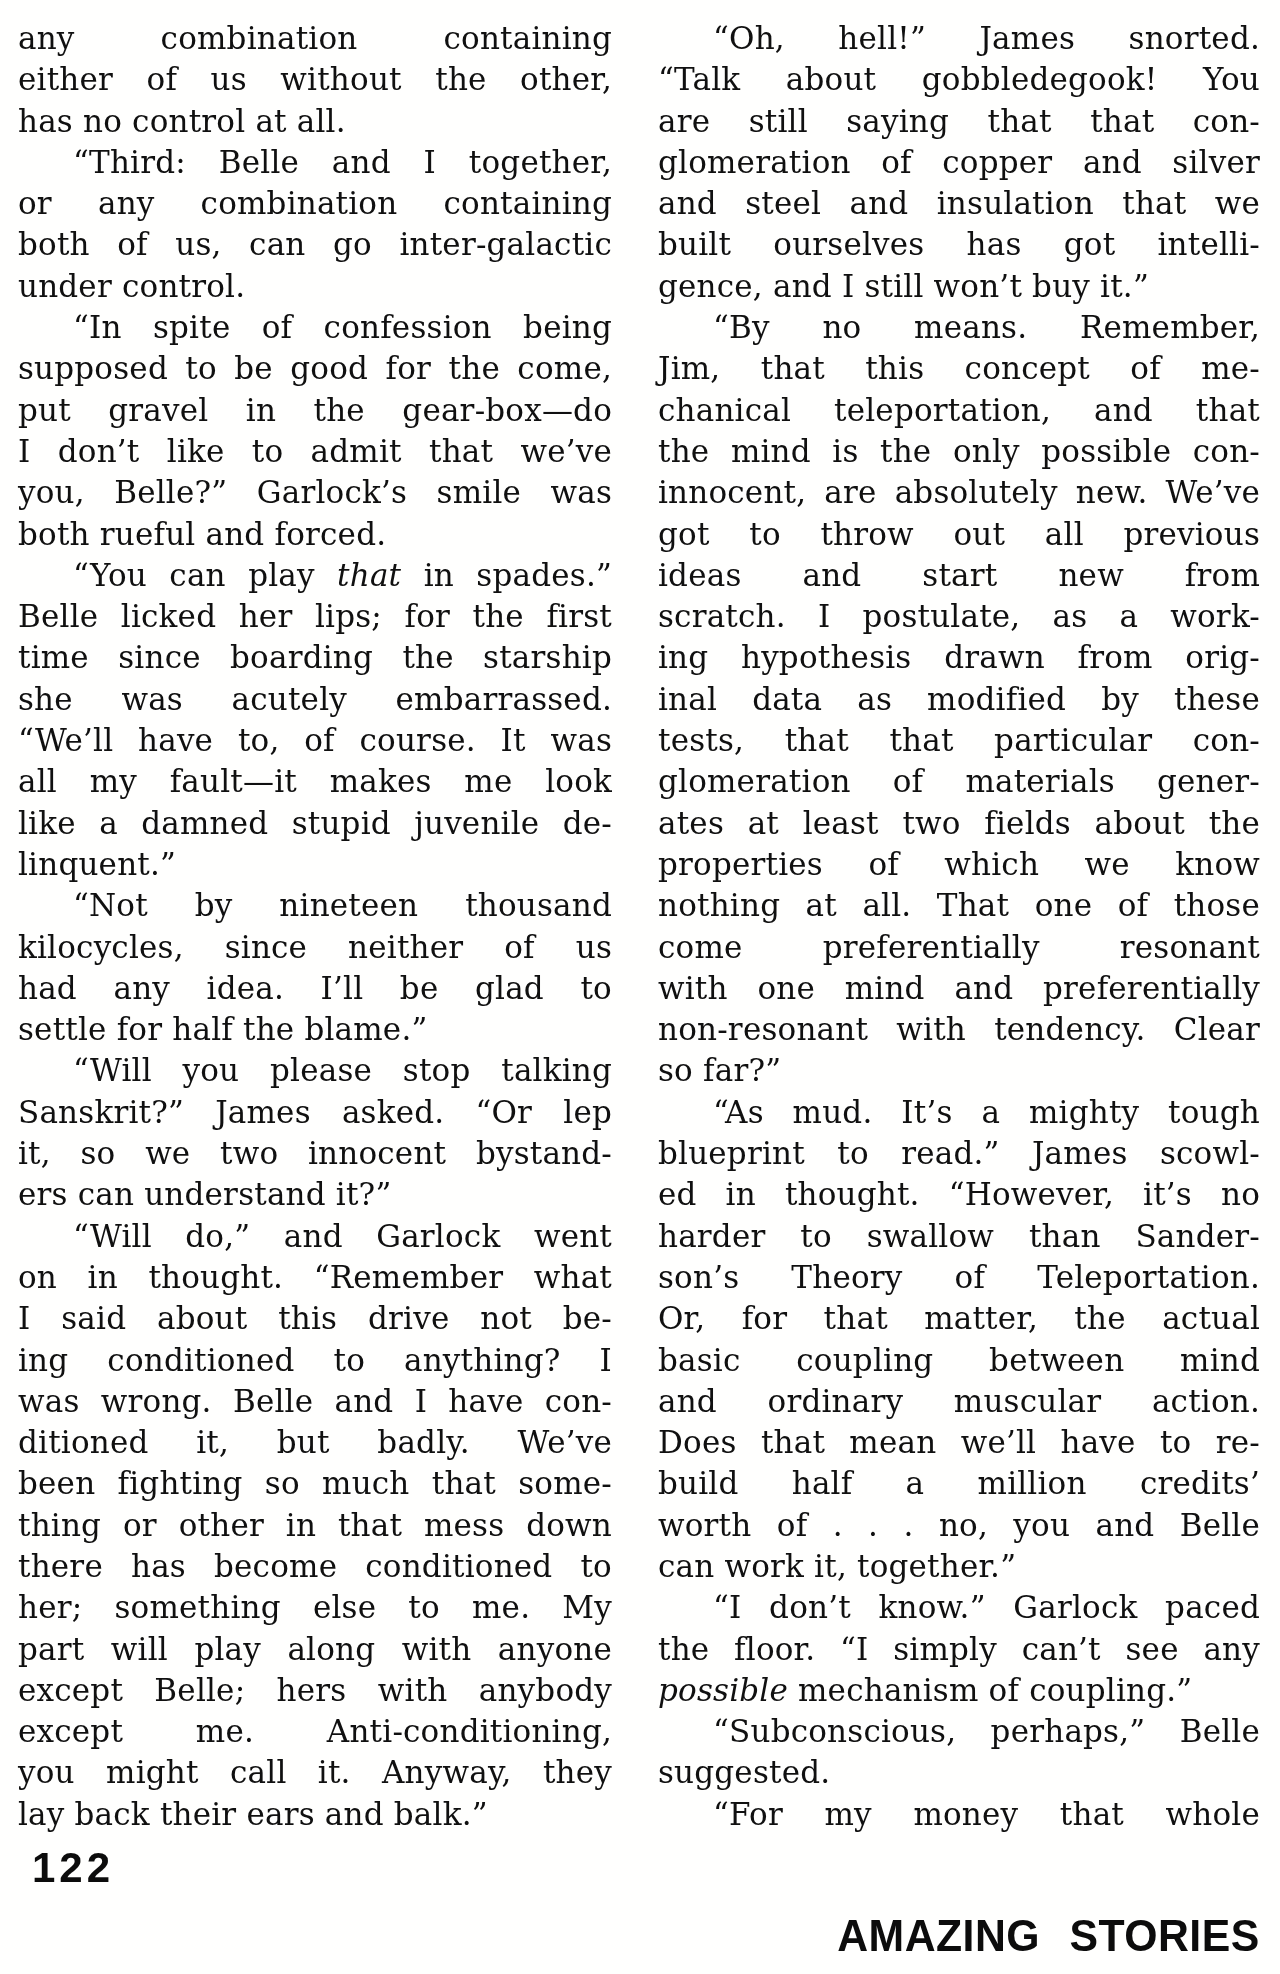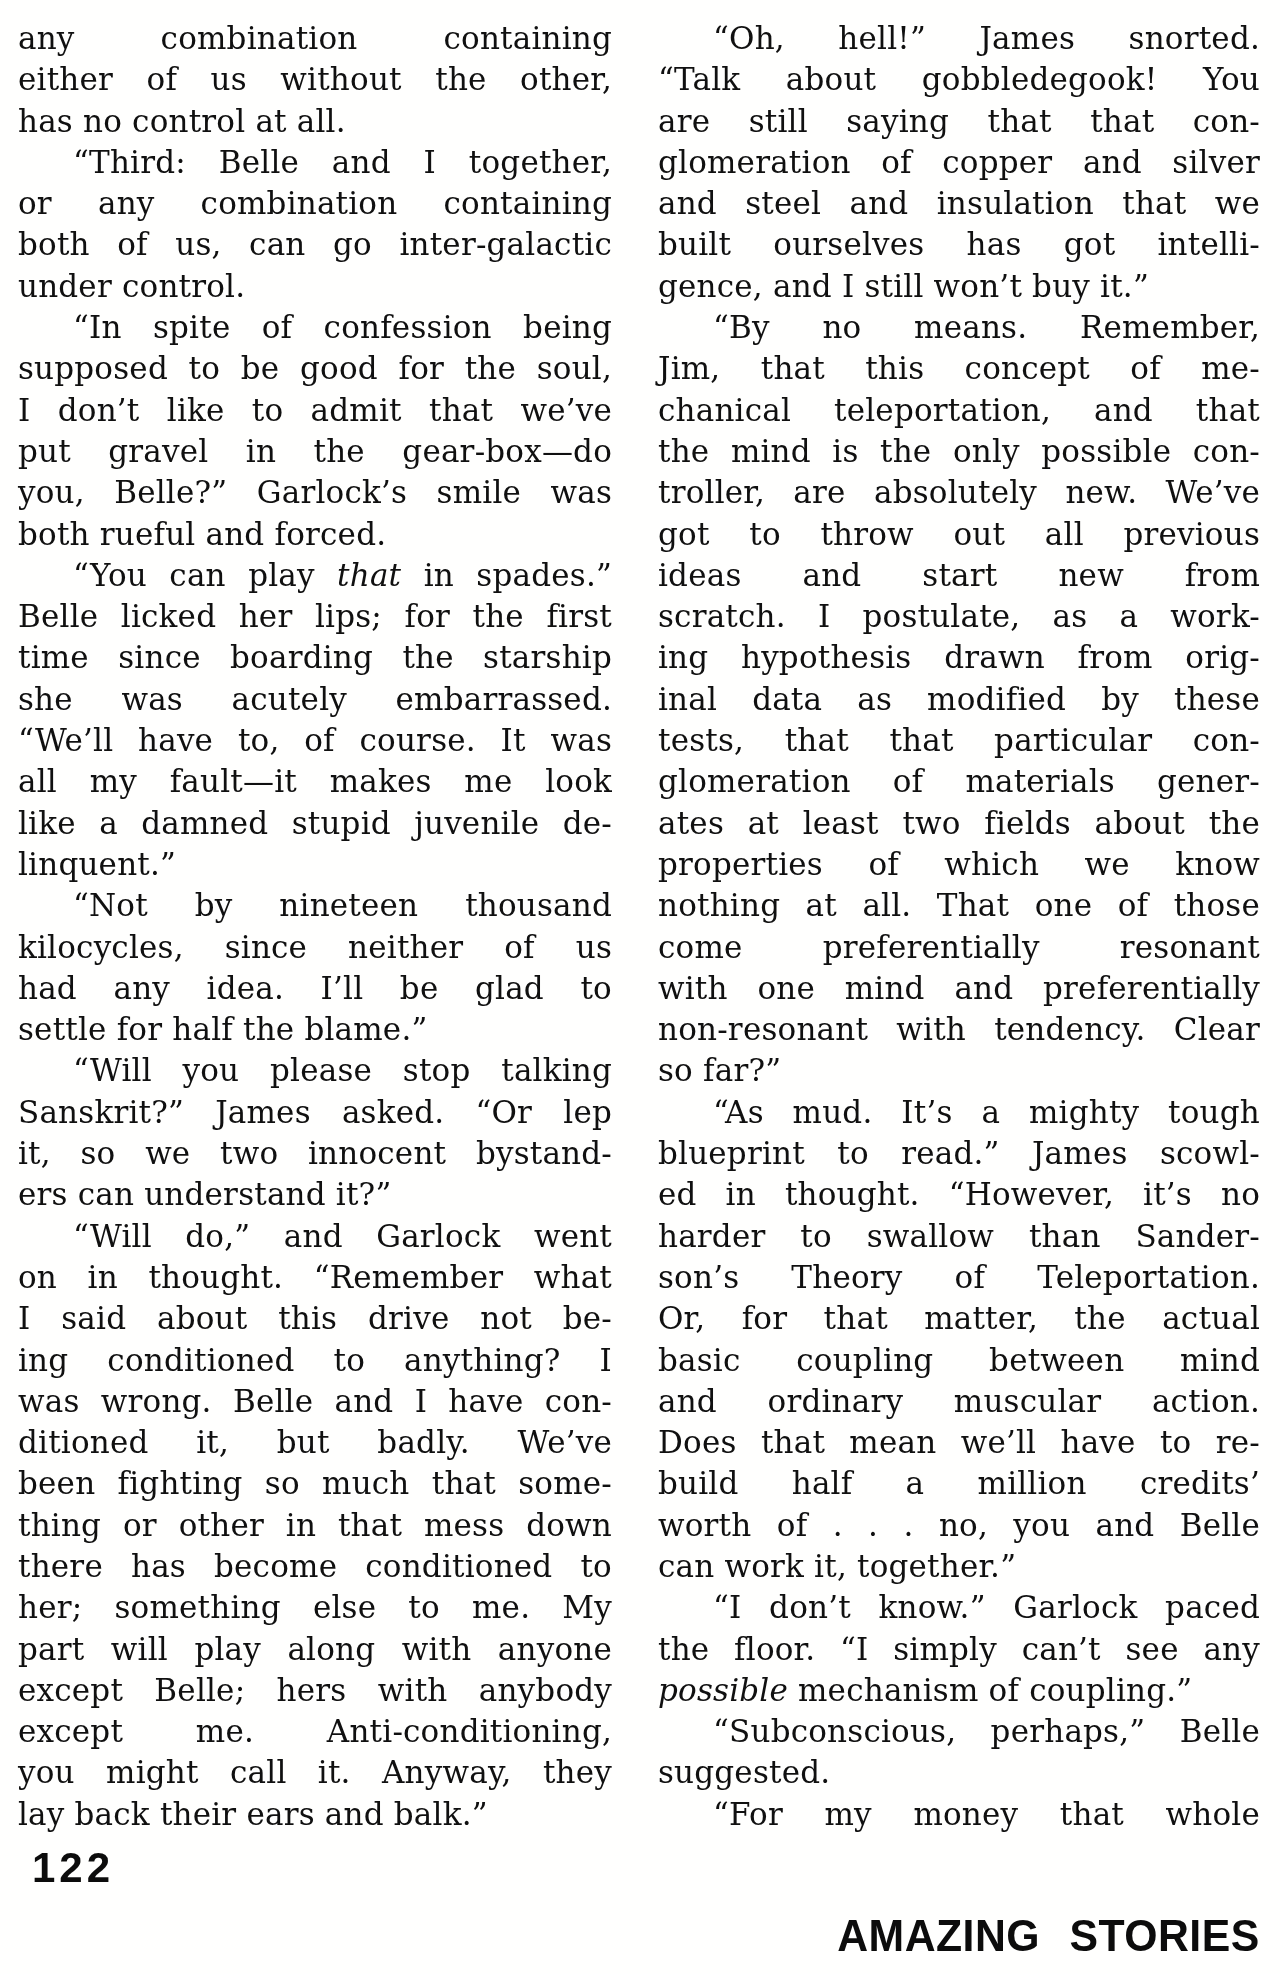--- a/index.html
+++ b/index.html
@@ -55,23 +55,23 @@
 <div class="page">
   <div class="column col-left">
       <div class="line"><span>any combination containing</span></div>
       <div class="line"><span>either of us without the other,</span></div>
       <div class="line p-end"><span>has no control at all.</span></div>
       <div class="line indent"><span>“Third: Belle and I together,</span></div>
       <div class="line"><span>or any combination containing</span></div>
       <div class="line"><span>both of us, can go inter-galactic</span></div>
       <div class="line p-end"><span>under control.</span></div>
       <div class="line indent"><span>“In spite of confession being</span></div>
-      <div class="line"><span>supposed to be good for the soul,</span></div>
+      <div class="line"><span>supposed to be good for the come,</span></div>
+      <div class="line"><span>put gravel in the gear-box—do</span></div>
       <div class="line"><span>I don’t like to admit that we’ve</span></div>
-      <div class="line"><span>put gravel in the gear-box—do</span></div>
       <div class="line"><span>you, Belle?” Garlock’s smile was</span></div>
       <div class="line p-end"><span>both rueful and forced.</span></div>
       <div class="line indent"><span>“You can play </span><em>that</em><span> in spades.”</span></div>
       <div class="line"><span>Belle licked her lips; for the first</span></div>
       <div class="line"><span>time since boarding the starship</span></div>
       <div class="line"><span>she was acutely embarrassed.</span></div>
       <div class="line"><span>“We’ll have to, of course. It was</span></div>
       <div class="line"><span>all my fault—it makes me look</span></div>
       <div class="line"><span>like a damned stupid juvenile de-</span></div>
       <div class="line p-end"><span>linquent.”</span></div>
@@ -104,21 +104,21 @@
       <div class="line"><span>“Talk about gobbledegook! You</span></div>
       <div class="line"><span>are still saying that that con-</span></div>
       <div class="line"><span>glomeration of copper and silver</span></div>
       <div class="line"><span>and steel and insulation that we</span></div>
       <div class="line"><span>built ourselves has got intelli-</span></div>
       <div class="line p-end"><span>gence, and I still won’t buy it.”</span></div>
       <div class="line indent"><span>“By no means. Remember,</span></div>
       <div class="line"><span>Jim, that this concept of me-</span></div>
       <div class="line"><span>chanical teleportation, and that</span></div>
       <div class="line"><span>the mind is the only possible con-</span></div>
-      <div class="line"><span>troller, are absolutely new. We’ve</span></div>
+      <div class="line"><span>innocent, are absolutely new. We’ve</span></div>
       <div class="line"><span>got to throw out all previous</span></div>
       <div class="line"><span>ideas and start new from</span></div>
       <div class="line"><span>scratch. I postulate, as a work-</span></div>
       <div class="line"><span>ing hypothesis drawn from orig-</span></div>
       <div class="line"><span>inal data as modified by these</span></div>
       <div class="line"><span>tests, that that particular con-</span></div>
       <div class="line"><span>glomeration of materials gener-</span></div>
       <div class="line"><span>ates at least two fields about the</span></div>
       <div class="line"><span>properties of which we know</span></div>
       <div class="line"><span>nothing at all. That one of those</span></div>

